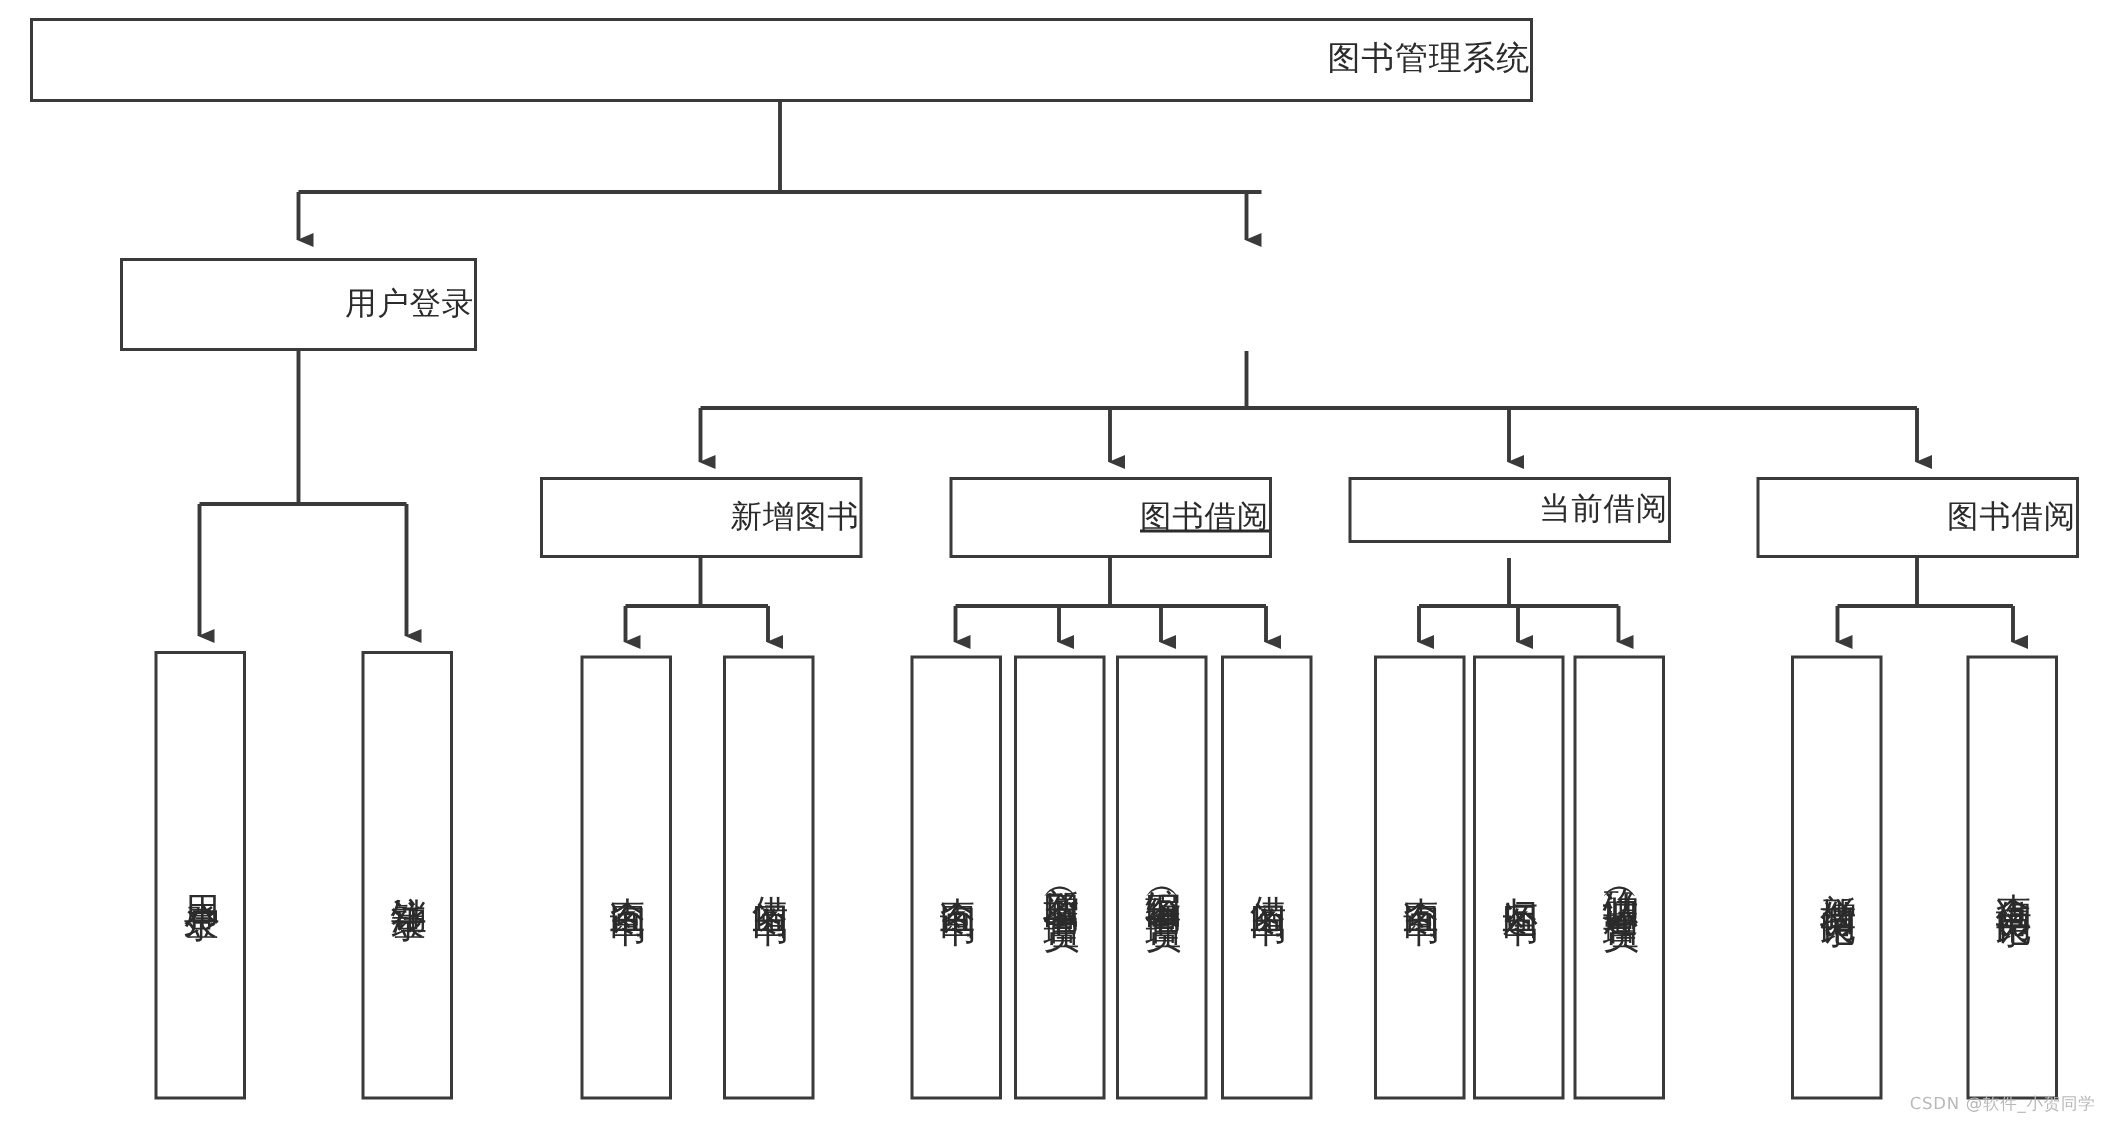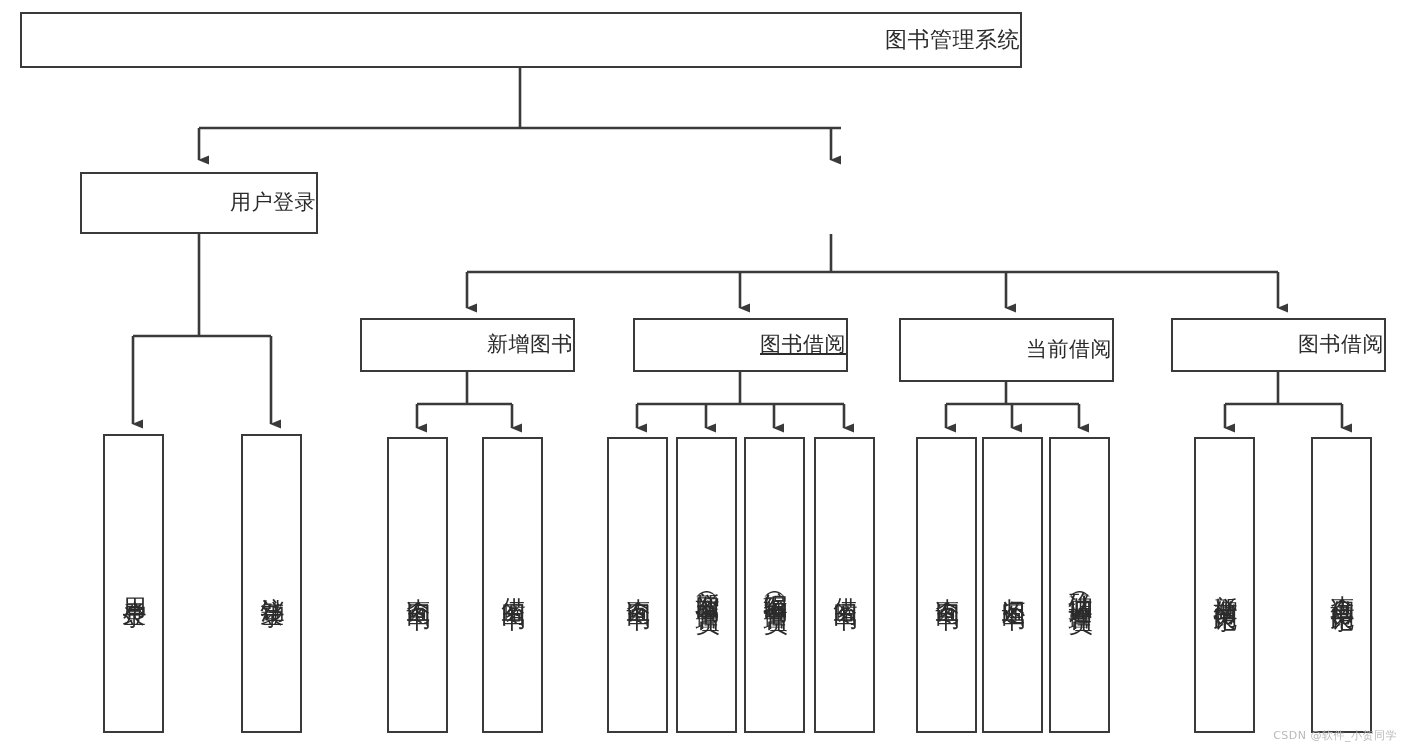--- a/index.html
+++ b/index.html
@@ -142,21 +142,21 @@
 
 
   <div class="node horiz" style="left:360px; top:318px; width:215px; height:54px;">
     <span class="label">新增图书</span>
   </div>
 
   <div class="node horiz" style="left:633px; top:318px; width:215px; height:54px;text-decoration:underline;">
     <span class="label">图书借阅</span>
   </div>
 
-  <div class="node horiz" style="left:899px; top:318px; width:215px; height:64px;">
+  <div class="node horiz" style="left:899px; top:318px; width:215px; height:44px;">
     <span class="label">当前借阅</span>
   </div>
 
   <div class="node horiz" style="left:1171px; top:318px; width:215px; height:54px;">
     <span class="label">图书借阅</span>
   </div>
 
   <div class="node vert" style="left:103px; top:434px; width:61px; height:299px;">
     <div class="vwrap">
         <span class="label">用户登录</span>

